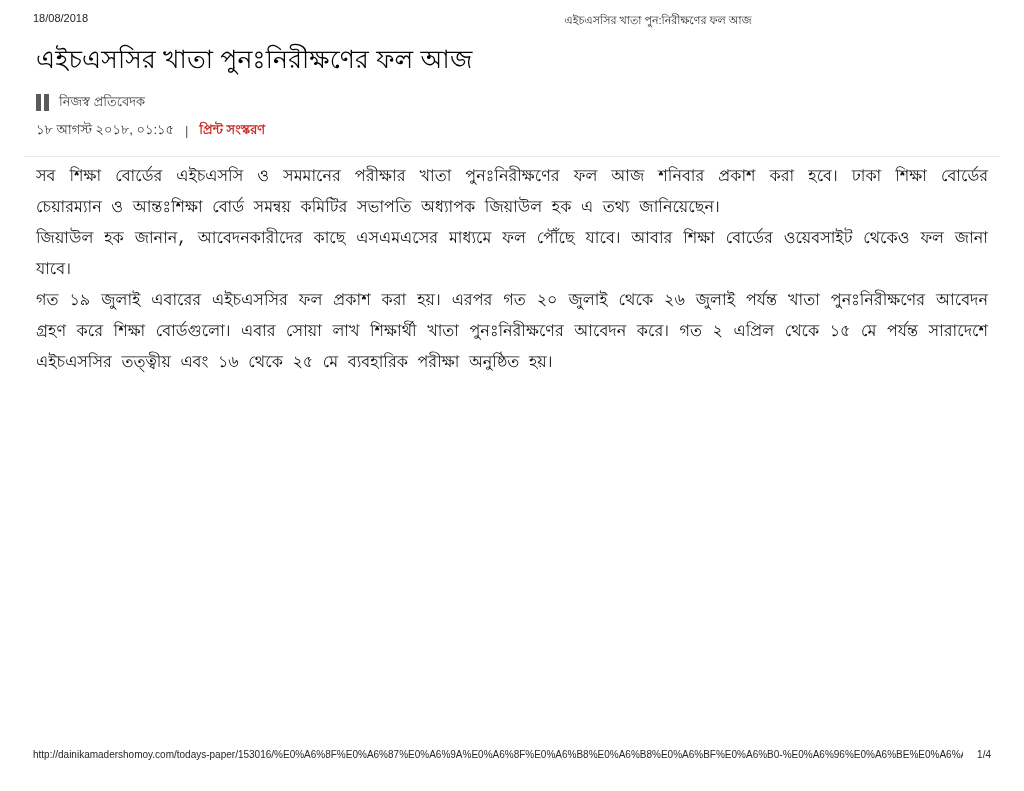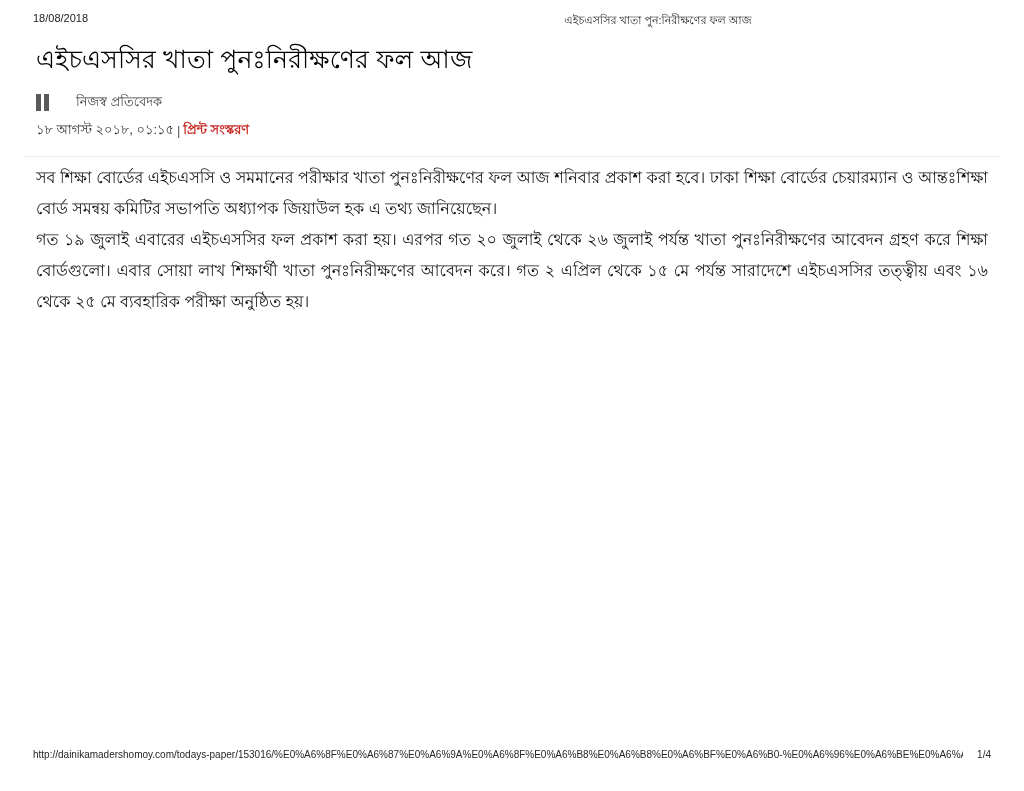--- a/index.html
+++ b/index.html
@@ -41,42 +41,42 @@
     font-size: 25px;
     line-height: 34px;
     font-weight: normal;
     color: #000;
     letter-spacing: .2px;
   }
   .byline-row {
     margin-top: 16px;
     display: flex;
     align-items: center;
-    gap: 27px;
+    gap: 10px;
     font-size: 13px;
     color: #3c3c3c;
   }
   .pause-bars {
     display: inline-flex;
     gap: 3px;
     height: 17px;
   }
   .pause-bars i {
     display: block;
     width: 5px;
     height: 17px;
     background: #5a5a5a;
   }
   .date-row {
     margin-top: 7px;
     font-size: 13px;
     color: #2d2d2d;
     display: flex;
     align-items: center;
-    gap: 3px;
+    gap: 11px;
   }
   .date-row .sep { color: #555; }
   .print-version-link {
     color: #c82d28;
     text-decoration: none;
     cursor: pointer;
     font-weight: bold;
   }
   .divider {
     border: 0;
@@ -85,20 +85,21 @@
   }
   .body-text {
     margin-top: 5px;
   }
   .body-text p {
     margin: 0;
     font-size: 16px;
     line-height: 31px;
     text-align: justify;
     color: #101010;
+    font-family: Liberation Mono, monospace;
   }
 
   
   .print-footer {
     position: absolute;
     left: 33px;
     right: 33px;
     top: 749px;
     display: flex;
     align-items: flex-start;
@@ -139,20 +140,21 @@
   <div class="date-row">
     <span>১৮ আগস্ট ২০১৮, ০১:১৫</span>
     <span class="sep">|</span>
     <a class="print-version-link">প্রিন্ট সংস্করণ</a>
   </div>
 
   <hr class="divider">
 
   <div class="body-text">
     <p>সব শিক্ষা বোর্ডের এইচএসসি ও সমমানের পরীক্ষার খাতা পুনঃনিরীক্ষণের ফল আজ শনিবার প্রকাশ করা হবে। ঢাকা শিক্ষা বোর্ডের চেয়ারম্যান ও আন্তঃশিক্ষা বোর্ড সমন্বয় কমিটির সভাপতি অধ্যাপক জিয়াউল হক এ তথ্য জানিয়েছেন।</p>
+    <p>জিয়াউল হক জানান, আবেদনকারীদের কাছে এসএমএসের মাধ্যমে ফল পৌঁছে যাবে। আবার শিক্ষা বোর্ডের ওয়েবসাইট থেকেও ফল জানা যাবে।</p>
     <p>গত ১৯ জুলাই এবারের এইচএসসির ফল প্রকাশ করা হয়। এরপর গত ২০ জুলাই থেকে ২৬ জুলাই পর্যন্ত খাতা পুনঃনিরীক্ষণের আবেদন গ্রহণ করে শিক্ষা বোর্ডগুলো। এবার সোয়া লাখ শিক্ষার্থী খাতা পুনঃনিরীক্ষণের আবেদন করে। গত ২ এপ্রিল থেকে ১৫ মে পর্যন্ত সারাদেশে এইচএসসির তত্ত্বীয় এবং ১৬ থেকে ২৫ মে ব্যবহারিক পরীক্ষা অনুষ্ঠিত হয়।</p>
   </div>
 
 </div>
 
 <div class="print-footer">
   <span class="pf-url">http://dainikamadershomoy.com/todays-paper/153016/%E0%A6%8F%E0%A6%87%E0%A6%9A%E0%A6%8F%E0%A6%B8%E0%A6%B8%E0%A6%BF%E0%A6%B0-%E0%A6%96%E0%A6%BE%E0%A6%A4…</span>
   <span class="pf-page">1/4</span>
 </div>
 

